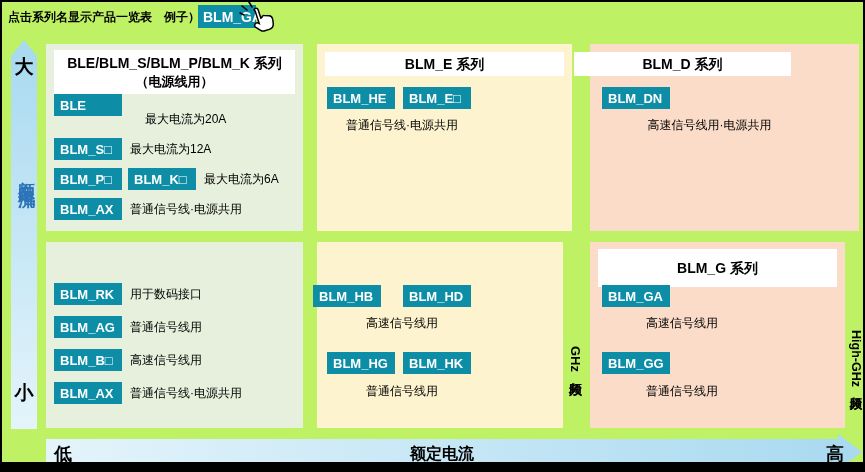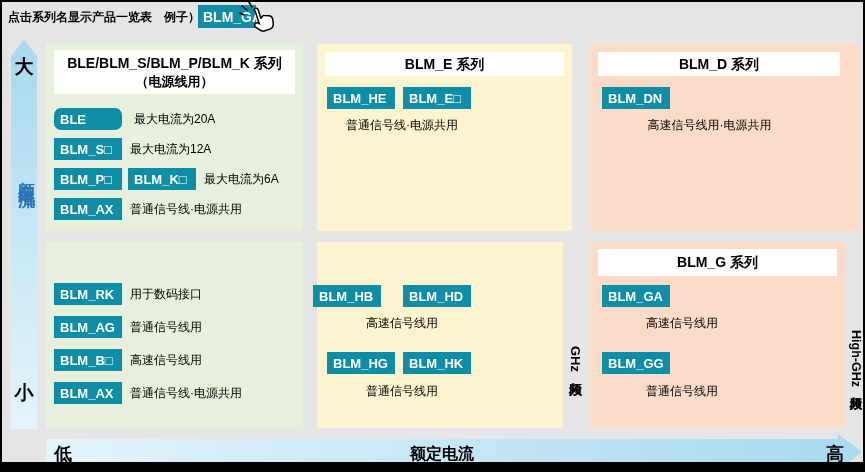--- a/index.html
+++ b/index.html
@@ -1,18 +1,18 @@
 <!DOCTYPE html>
 <html><head>
 <meta charset="utf-8">
 <style>
   * { margin:0; padding:0; box-sizing:border-box; }
   html,body { background:#fff; }
   body { font-family:"Liberation Sans","DejaVu Sans",sans-serif; }
-  .frame { position:relative; width:865px; height:472px; background:#e5e5e5; border:2px solid #000; overflow:hidden; }
+  .frame { position:relative; width:865px; height:472px; background:#bef264; border:2px solid #000; overflow:hidden; }
   .abs { position:absolute; }
   .panel { position:absolute; }
   .p-green  { background:#e7f0dc; }
   .p-yellow { background:#fdf3cf; }
   .p-pink   { background:#fbdcc9; }
   .ptitle { position:absolute; background:#fff; font-weight:bold; color:#000;
             display:flex; flex-direction:column; align-items:center; justify-content:center;
             text-align:center; font-size:14px; line-height:1.35; white-space:nowrap; }
   .btn { position:absolute; width:68px; height:22px; background:#0d8ea6; color:#fff;
          font-weight:bold; font-size:13px; display:flex; align-items:center;
@@ -66,22 +66,22 @@
   <div class="panel p-green" style="left:44px;top:240px;width:257px;height:186px;"></div>
   <div class="panel p-yellow" style="left:315px;top:42px;width:255px;height:187px;"></div>
   <div class="panel p-yellow" style="left:315px;top:240px;width:246px;height:186px;"></div>
   <div class="panel p-pink" style="left:588px;top:42px;width:269px;height:187px;"></div>
   <div class="panel p-pink" style="left:588px;top:240px;width:255px;height:186px;"></div>
 
   <div class="ptitle" style="left:52px;top:48px;width:241px;height:44px;">
     <span>BLE/BLM_S/BLM_P/BLM_K 系列</span>
     <span style="font-size:13px;">（电源线用）</span>
   </div>
-  <div class="btn" style="left:52px;top:106px;border-radius:7px;">BLE</div>
-  <div class="desc" style="left:132px;top:109px;">最大电流为20A</div>
+  <div class="btn" style="left:52px;top:92px;">BLE</div>
+  <div class="desc" style="left:143px;top:109px;">最大电流为20A</div>
   <div class="btn" style="left:52px;top:136px;">BLM_S□</div>
   <div class="desc" style="left:128px;top:139px;">最大电流为12A</div>
   <div class="btn" style="left:52px;top:166px;">BLM_P□</div>
   <div class="btn" style="left:126px;top:166px;">BLM_K□</div>
   <div class="desc" style="left:202px;top:169px;">最大电流为6A</div>
   <div class="btn" style="left:52px;top:196px;">BLM_AX</div>
   <div class="desc" style="left:128px;top:199px;">普通信号线·电源共用</div>
 
   <div class="btn" style="left:52px;top:281px;">BLM_RK</div>
   <div class="desc" style="left:128px;top:284px;">用于数码接口</div>
@@ -99,27 +99,27 @@
   <div class="btn" style="left:401px;top:85px;">BLM_E□</div>
   <div class="desc ctr" style="left:325px;top:115px;width:150px;">普通信号线·电源共用</div>
 
   <div class="btn" style="left:311px;top:283px;">BLM_HB</div>
   <div class="btn" style="left:401px;top:283px;text-align:right;">BLM_HD</div>
   <div class="desc ctr" style="left:325px;top:313px;width:150px;">高速信号线用</div>
   <div class="btn" style="left:325px;top:350px;">BLM_HG</div>
   <div class="btn" style="left:401px;top:350px;">BLM_HK</div>
   <div class="desc ctr" style="left:325px;top:381px;width:150px;">普通信号线用</div>
 
-  <div class="ptitle" style="left:596px;top:50px;width:242px;height:24px;">
+  <div class="ptitle" style="left:572px;top:50px;width:217px;height:24px;">
     <span>BLM_D 系列</span>
   </div>
   <div class="btn" style="left:600px;top:85px;">BLM_DN</div>
   <div class="desc ctr" style="left:600px;top:115px;width:215px;">高速信号线用·电源共用</div>
 
-  <div class="ptitle" style="left:596px;top:247px;width:239px;height:27px;">
+  <div class="ptitle" style="left:596px;top:247px;width:239px;height:38px;">
     <span>BLM_G 系列</span>
   </div>
   <div class="btn" style="left:600px;top:283px;">BLM_GA</div>
   <div class="desc ctr" style="left:600px;top:313px;width:160px;">高速信号线用</div>
   <div class="btn" style="left:600px;top:350px;">BLM_GG</div>
   <div class="desc ctr" style="left:600px;top:381px;width:160px;">普通信号线用</div>
 
   <div class="bottom-bar"></div>
 </div>
 

